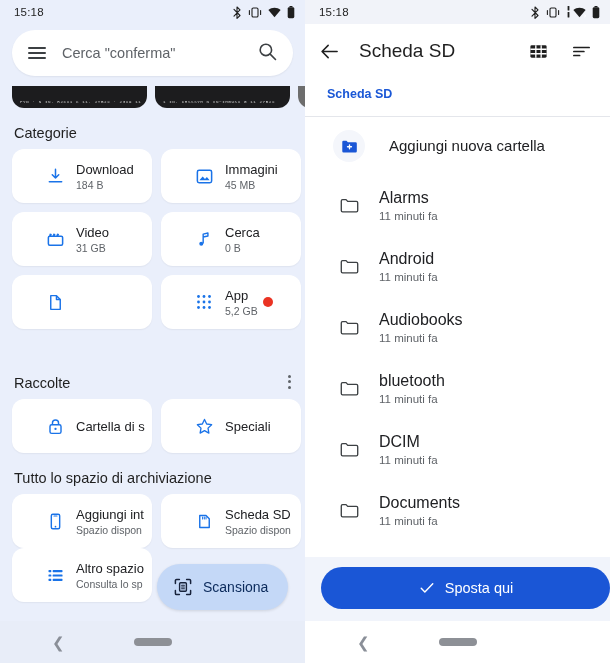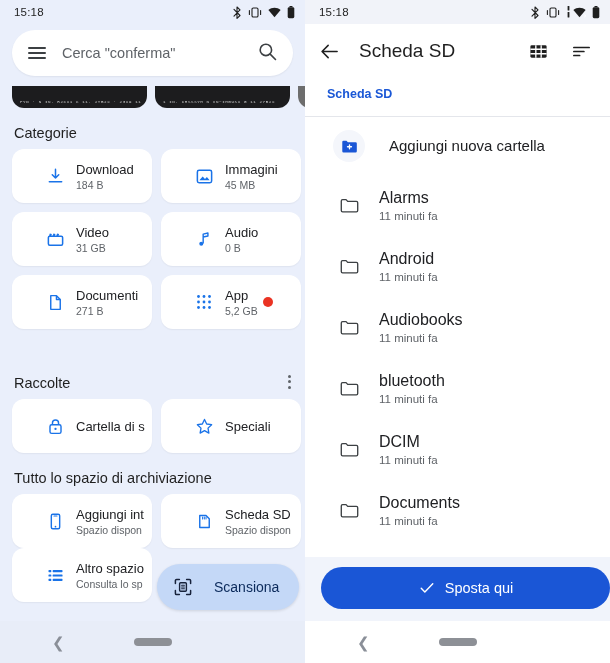--- a/index.html
+++ b/index.html
@@ -86,21 +86,21 @@
   .card .txt { margin-left: 6px; min-width: 0; }
   .card .t1l { font-size: 13px; color: #202124; white-space: nowrap; }
   .card .t2l { font-size: 10.5px; color: #5f6368; margin-top: 2px; white-space: nowrap; }
   .card .badge { margin-left: auto; width: 10px; height: 10px; border-radius: 50%; background: #ea3323; flex: none; }
 
   .card.single-line { align-items: center; }
 
   .scan-row { display: flex; align-items: flex-start; gap: 9px; padding-left: 12px; }
   .scan-btn {
     height: 46px; background: #c4d8f7; border-radius: 24px; display: flex; align-items: center;
-    padding: 0 20px 0 16px; gap: 21px; flex: none; margin-top: 16px; margin-left: -4px;
+    padding: 0 20px 0 16px; gap: 10px; flex: none; margin-top: 16px; margin-left: -4px;
     box-shadow: 0 1px 3px rgba(0,0,0,.12);
     text-align: center;
   }
   .scan-btn .lbl { font-size: 14px; color: #0b2a5b; }
   .scan-btn .ic { color: #17223b; display: flex; }
 
   
   .right { background: #ffffff; }
   .right .statusbar { background: #f1f3f9; }
   .right .navbar { background: #ffffff; }
@@ -241,35 +241,31 @@
         </div>
 
         <div class="card">
           <span class="ic">
             <svg width="19" height="19" viewBox="0 0 20 20">
                 <path d="M8.6 14.2V4.3l5-1.1v3.1l-5 1.1" fill="none" stroke="#1a73e8" stroke-width="1.5" stroke-linejoin="round"></path>
                 <circle cx="6.6" cy="14.4" r="2.1" fill="#1a73e8"></circle>
               </svg>
           </span>
           <span class="txt">
-            <span class="t1l" style="display:block">Audio</span>
+            <span class="t1l" style="display:block">Cerca</span>
             <span class="t2l" style="display:block">0 B</span>
           </span>
         </div>
 
         <div class="card">
           <span class="ic">
             <svg width="19" height="19" viewBox="0 0 20 20">
                 <path d="M5 2.8h6l4 4v10.4H5z" fill="none" stroke="#1a73e8" stroke-width="1.5" stroke-linejoin="round"></path>
                 <path d="M11 2.8v4h4" fill="none" stroke="#1a73e8" stroke-width="1.5" stroke-linejoin="round"></path>
               </svg>
-          </span>
-          <span class="txt">
-            <span class="t1l" style="display:block">Documenti</span>
-            <span class="t2l" style="display:block">271 B</span>
           </span>
         </div>
 
         <div class="card">
           <span class="ic">
             <svg width="16" height="16" viewBox="0 0 16 16">
               <g fill="#1a73e8">
                 <circle cx="2.5" cy="2.5" r="1.4"></circle>
                   <circle cx="8" cy="2.5" r="1.4"></circle>
                   <circle cx="13.5" cy="2.5" r="1.4"></circle>

